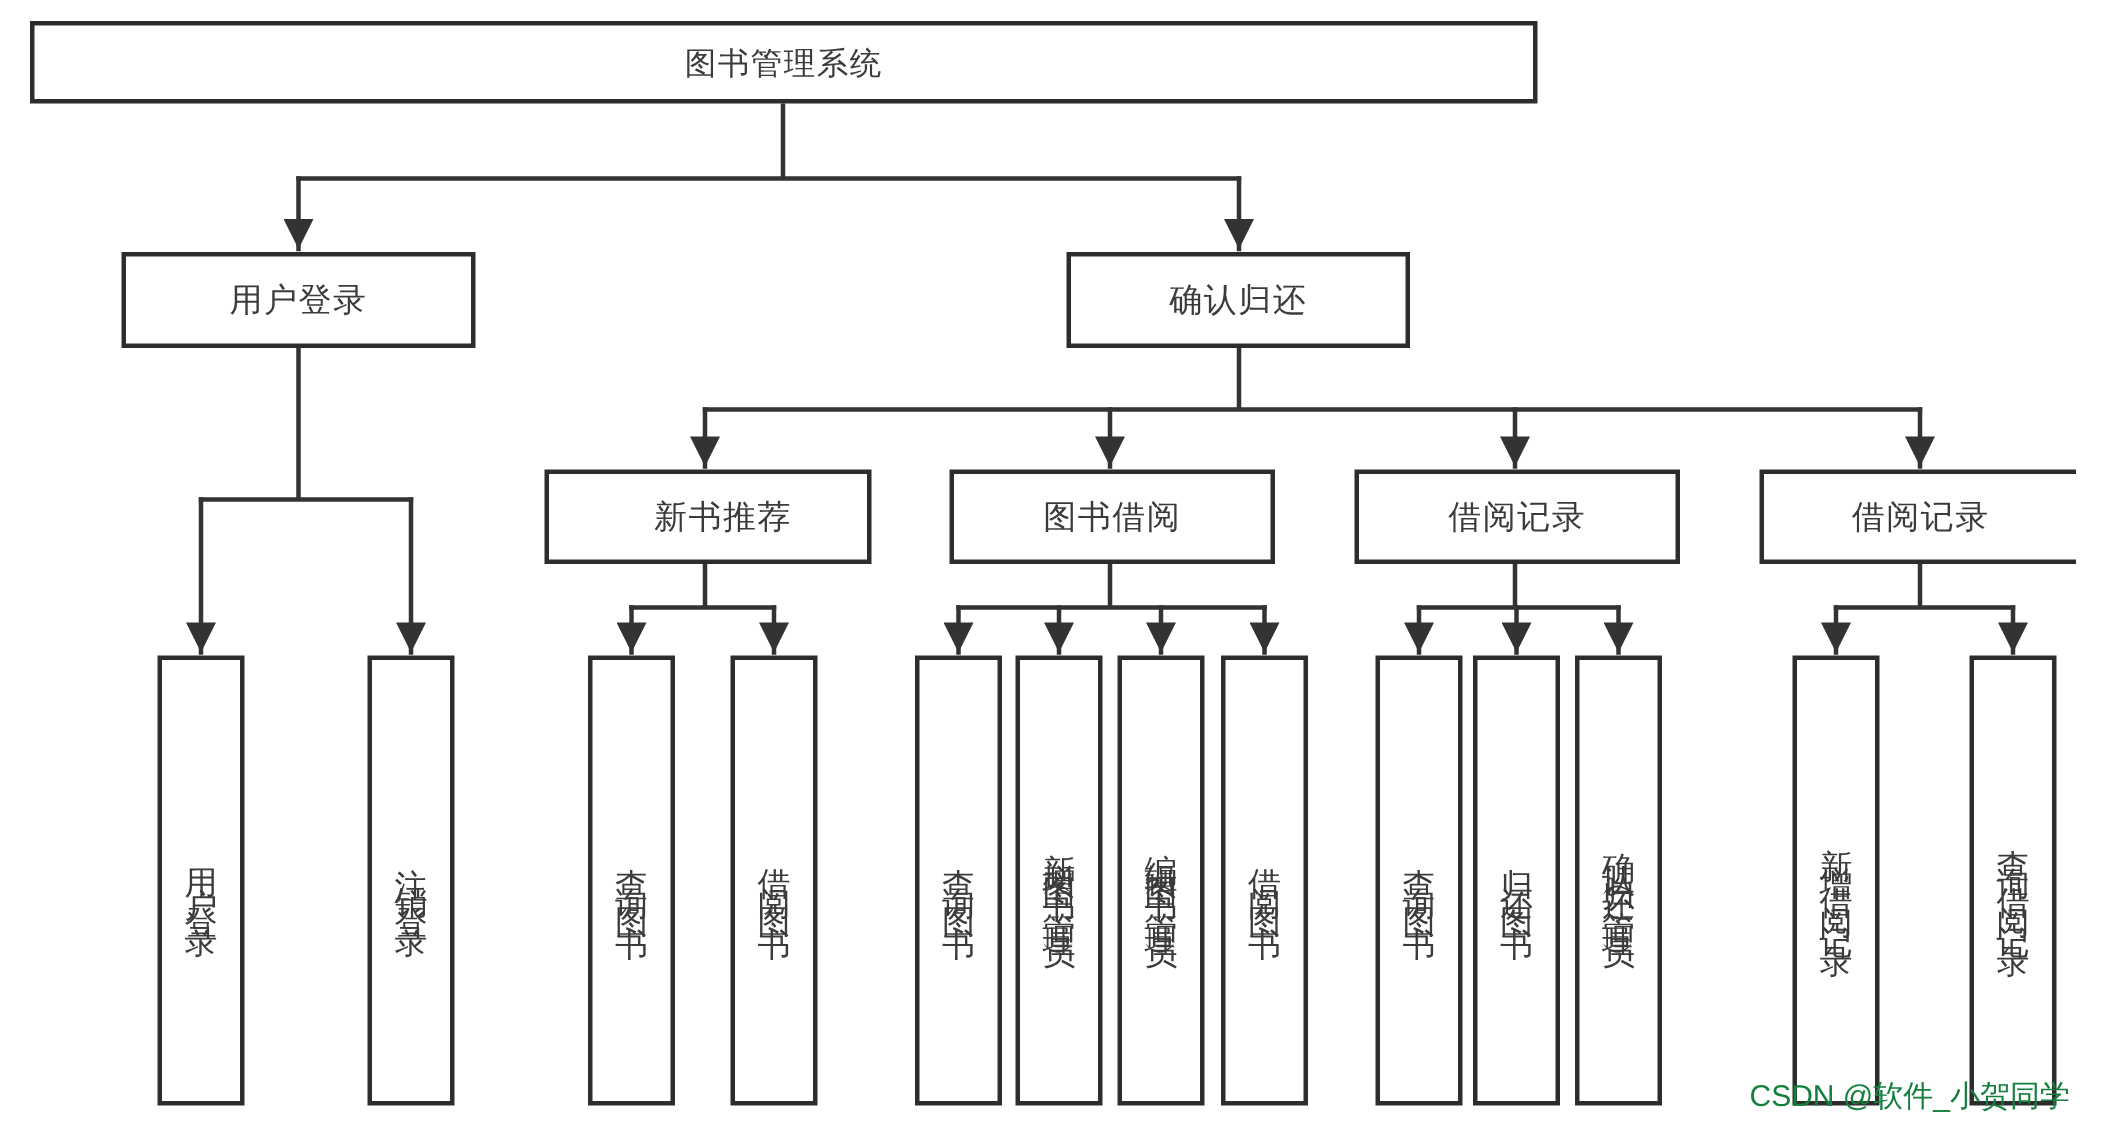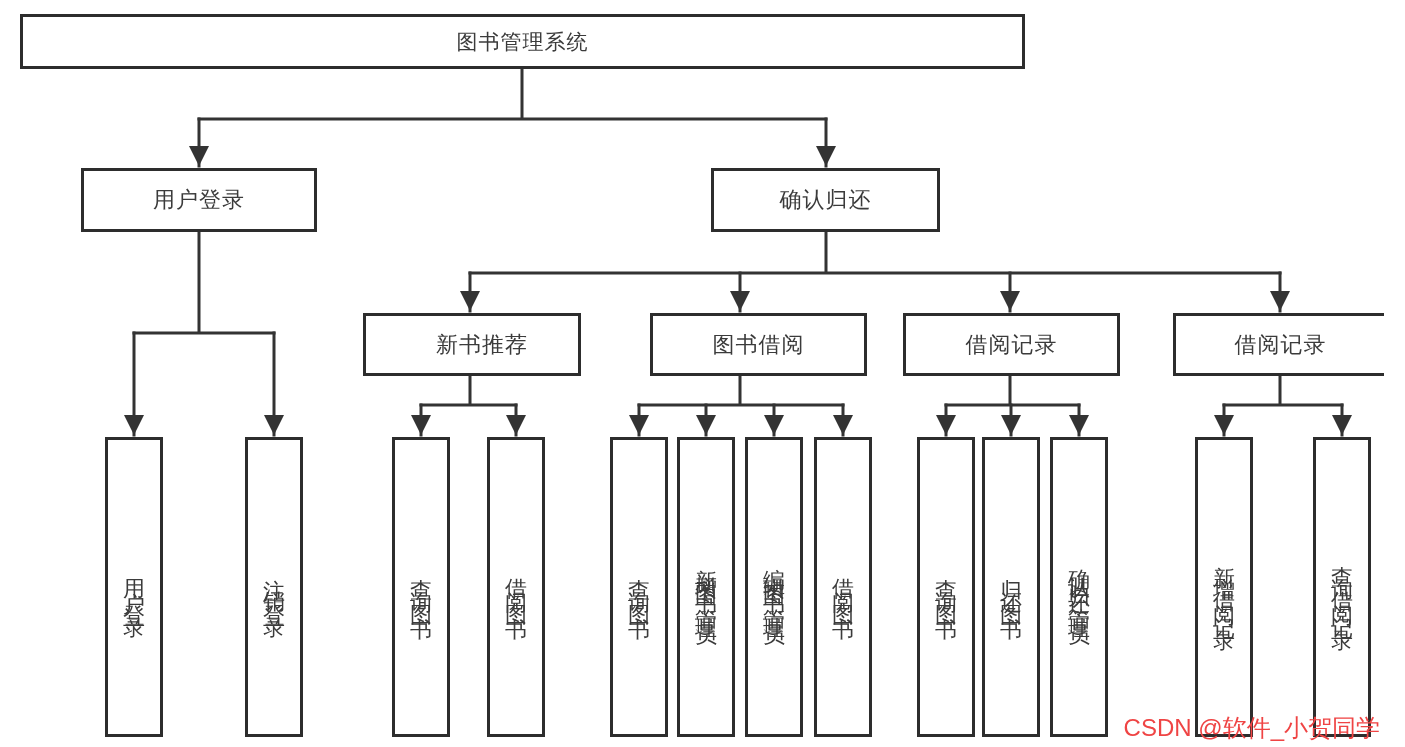--- a/index.html
+++ b/index.html
@@ -36,22 +36,22 @@
     font-size: 22px;
     letter-spacing: 13px;
     line-height: 1;
     white-space: nowrap;
   }
   .vbox .vtext.v-long { letter-spacing: 8px; }
   .watermark {
     position: absolute;
     right: 4px;
     bottom: 3px;
-    font-size: 24px;
-    color: #ef4444;
+    font-size: 20px;
+    color: #15803d;
     z-index: 5;
     white-space: nowrap;
   }
 </style>
 </head>
 <body>
 
 <div class="stage">
 
   <svg class="connectors" viewBox="0 0 1405 747">
@@ -102,21 +102,21 @@
   <div class="box hbox" style="left:81px; top:168px; width:236px; height:64px;">
     <span>用户登录</span>
   </div>
   <div class="box hbox" style="left:711px; top:168px; width:229px; height:64px;">
     <span>确认归还</span>
   </div>
 
   <div class="box hbox" style="left:363px; top:313px; width:218px; height:63px;padding-left:20px;">
     <span>新书推荐</span>
   </div>
-  <div class="box hbox" style="left:650px; top:313px; width:217px; height:63px;justify-content:center;">
+  <div class="box hbox" style="left:633px; top:313px; width:217px; height:63px;justify-content:center;">
     <span>图书借阅</span>
   </div>
   <div class="box hbox" style="left:903px; top:313px; width:217px; height:63px;">
     <span>借阅记录</span>
   </div>
   <div class="box hbox" style="left:1173px; top:313px; width:215px; height:63px;">
     <span>借阅记录</span>
   </div>
 
   <div class="box vbox" style="left:105px; top:437px; width:58px; height:300px;">

